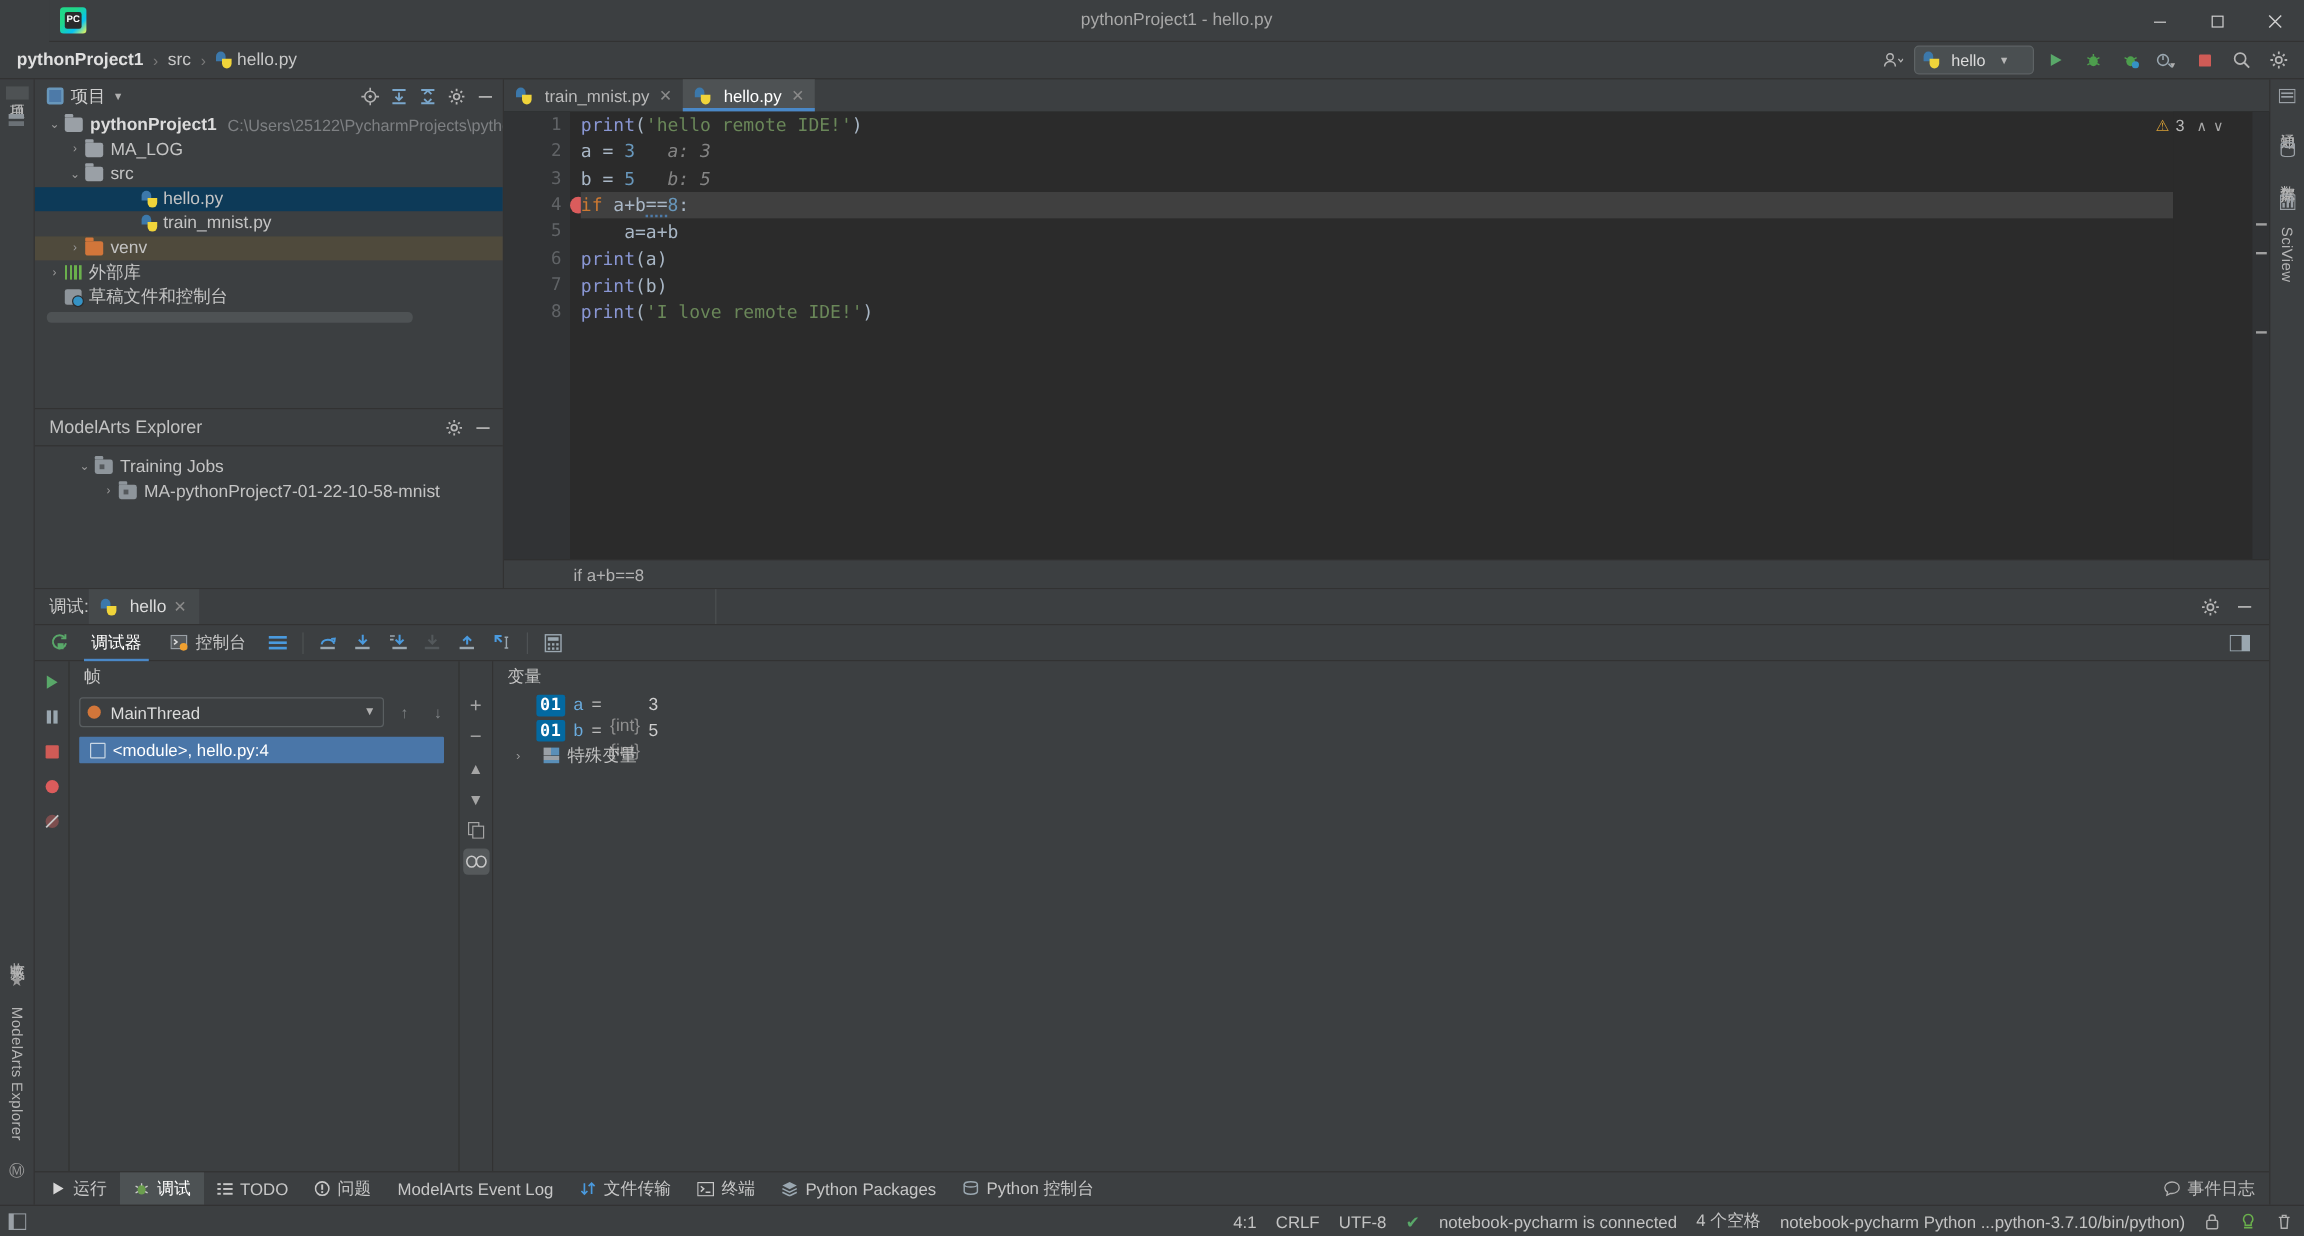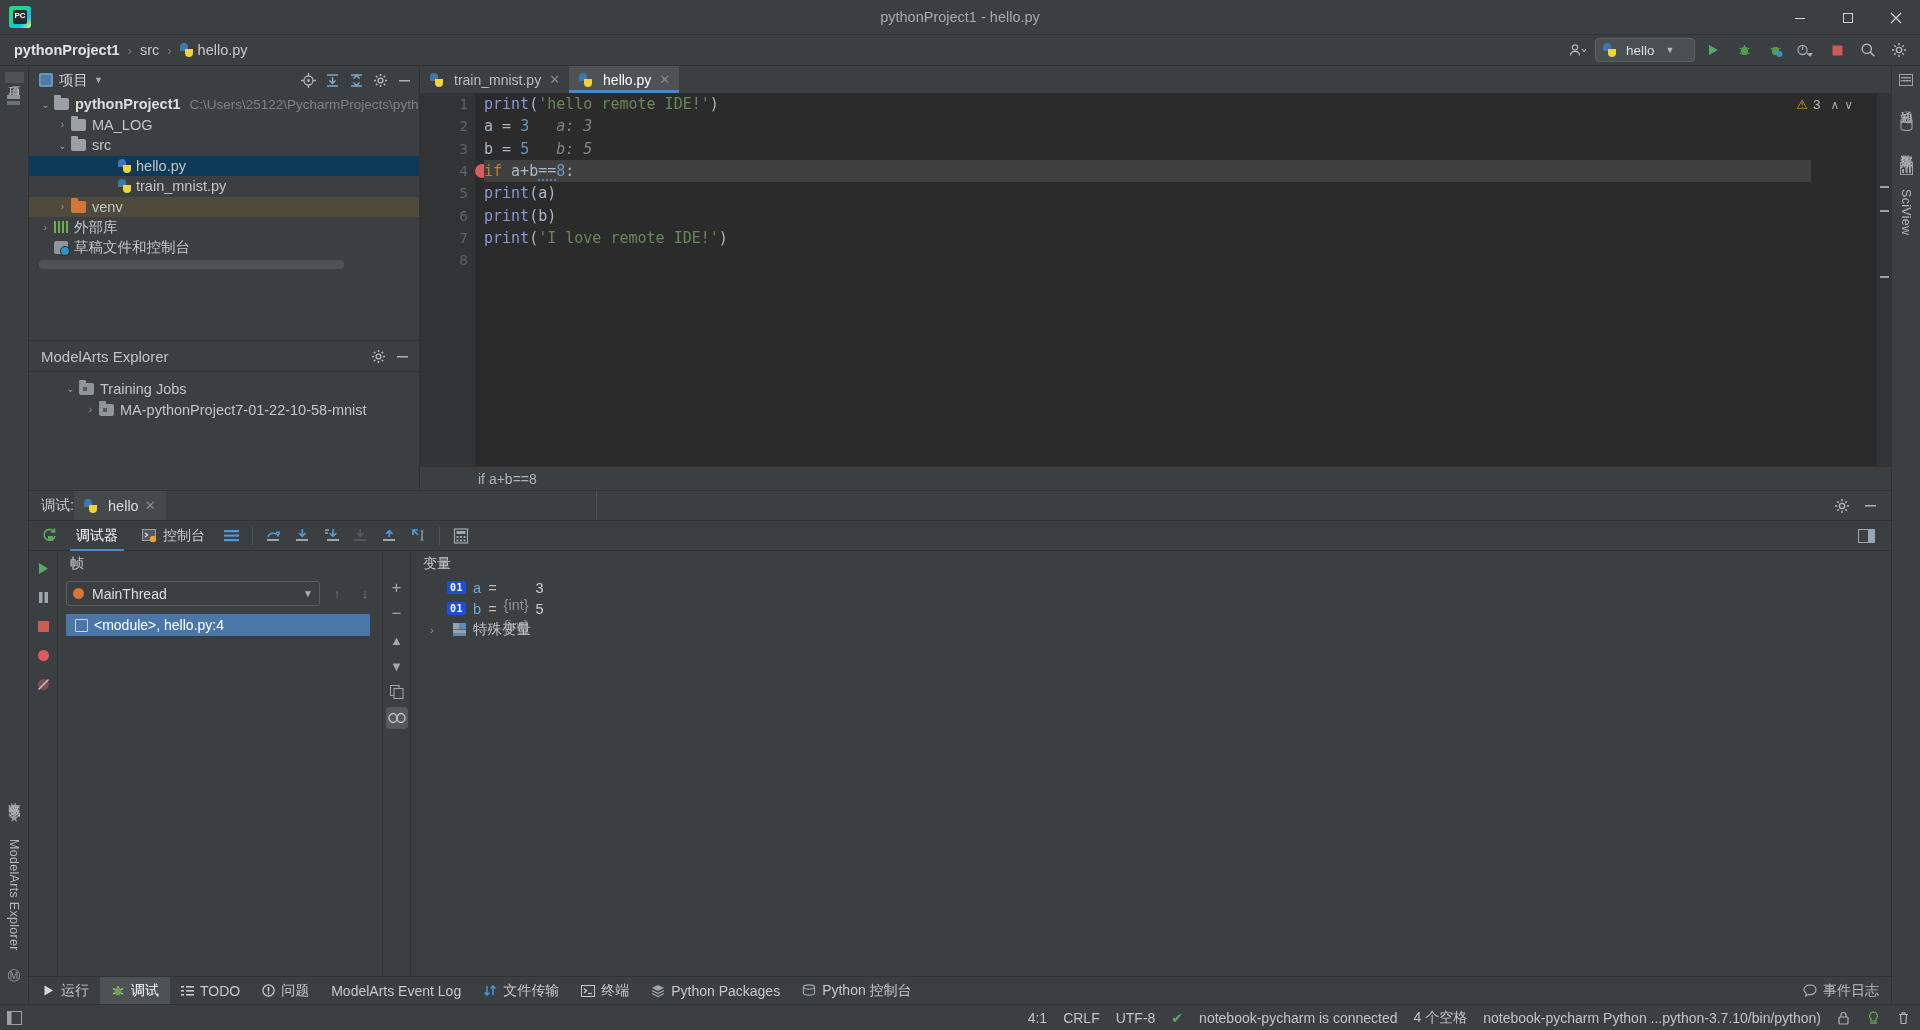--- a/index.html
+++ b/index.html
@@ -9,21 +9,21 @@
     font-family:"Liberation Sans", sans-serif;
     font-size:16px;
     color:#bbbbbb;
     -webkit-font-smoothing:antialiased;
   }
   .app { position:relative; width:1920px; height:1030px; display:flex; flex-direction:column; }
 
   
   .titlebar {
     height:26px; background:#3c3f41; display:flex; align-items:center;
-    flex:0 0 35px; position:relative; border-bottom:1px solid #323232;
+    flex:0 0 35px; position:relative; border-bottom:1px solid #323232;margin-left:41px;
   }
   .pc-logo {
     width:22px; height:22px; margin-left:9px; margin-right:12px; border-radius:3px;
     background:linear-gradient(135deg,#21d789 0%,#21d789 35%,#07c3f2 70%,#fcf84a 100%);
     position:relative; flex:0 0 22px;
   }
   .pc-logo:after{
     content:""; position:absolute; left:4px; top:4px; right:4px; bottom:4px;
     background:#2b2b2b; border-radius:2px;
   }
@@ -201,21 +201,21 @@
   .fico { width:13px;height:13px;border:1px solid #c9d7e4; border-radius:1px; flex:0 0 13px; }
 
   .varsplit { width:28px; flex:0 0 28px; display:flex; flex-direction:column; align-items:center;
      padding-top:26px; gap:4px; border-right:1px solid #323232; }
   .vs-btn { width:22px;height:22px;display:flex;align-items:center;justify-content:center;
      color:#a5a5a5; font-size:17px; border-radius:3px; }
   .vs-btn.small { font-size:13px; }
   .vs-btn.act { background:#55595b; border-radius:4px; }
   .vars { flex:1 1 auto; display:flex; flex-direction:column; min-height:0; }
   .var-row { height:21px; display:flex; align-items:center; font-size:14.5px; padding-left:36px; gap:7px; }
-  .vtype { background:#1d4ed8; color:#fff; font-size:10px; font-weight:bold; border-radius:2px;
+  .vtype { background:#0369a1; color:#fff; font-size:14px; font-weight:bold; border-radius:2px;
      padding:1px 3px; letter-spacing:0.5px; font-family:"DejaVu Sans Mono",monospace; flex:0 0 auto;}
   .vname { color:#6aabdd; }
   .veq { color:#bbbbbb; }
   .vbrace { color:#909090;margin-top:35px; }
   .vval { color:#cfcfcf; }
   .sp-ico { width:13px;height:13px;flex:0 0 13px;
      background:linear-gradient(90deg,#9aa0a6 50%,#5a8fb8 50%),linear-gradient(0deg,#5a8fb8 50%,#9aa0a6 50%);
      background-size:100% 50%,100% 50%; background-position:0 0,0 100%; background-repeat:no-repeat;}
 
   
@@ -509,20 +509,23 @@
                 <span class="fn">print</span><span class="pl">(</span><span class="str">'hello remote IDE!'</span><span class="pl">)</span>
               </div>
               <div class="cline">
                 <span class="pl">a </span><span class="pl">= </span><span class="num">3</span><span class="hint">   a: 3</span>
               </div>
               <div class="cline">
                 <span class="pl">b </span><span class="pl">= </span><span class="num">5</span><span class="hint">   b: 5</span>
               </div>
               <div class="cline hl">
                 <span class="kw">if</span><span class="pl"> a+b</span><span class="pl squig">==</span><span class="num">8</span><span class="pl">:</span>
+              </div>
+              <div class="cline">
+                <span class="pl">    a=a+b</span>
               </div>
               <div class="cline">
                 <span class="fn">print</span><span class="pl">(a)</span>
               </div>
               <div class="cline">
                 <span class="fn">print</span><span class="pl">(b)</span>
               </div>
               <div class="cline">
                 <span class="fn">print</span><span class="pl">(</span><span class="str">'I love remote IDE!'</span><span class="pl">)</span>
               </div>

